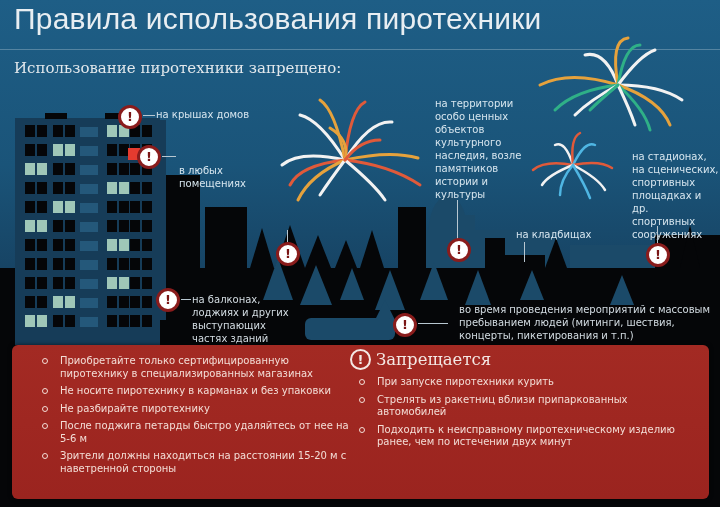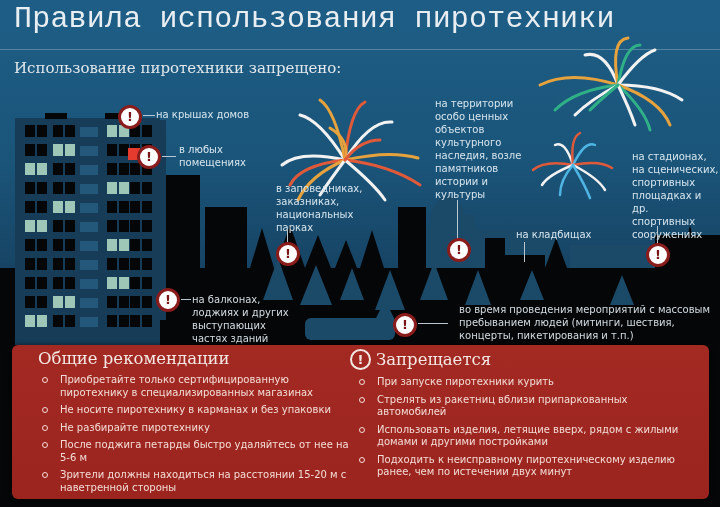--- a/index.html
+++ b/index.html
@@ -1,20 +1,20 @@
 <!DOCTYPE html>
 <html><head>
 <meta charset="utf-8">
 <style>
   html, body { margin: 0; padding: 0; }
   body { width: 720px; height: 507px; overflow: hidden; background: #050608; font-family: "DejaVu Sans", sans-serif; }
   .poster { position: relative; width: 720px; height: 507px; overflow: hidden; background: #050608; }
   .sky { position: absolute; left: 0; top: 0; width: 720px; height: 300px; background: linear-gradient(#1e5e86 0%, #1a5479 55%, #163f5e 100%); }
   .header-line { position: absolute; left: 0; top: 49px; width: 720px; height: 1px; background: rgba(255,255,255,0.25); }
-  .title { position: absolute; left: 14px; top: 2px; font-family: Liberation Mono, monospace; font-size: 30px; color: #e8eef2; letter-spacing: 0.2px; white-space: nowrap; }
+  .title { position: absolute; left: 14px; top: 2px; font-family: Liberation Sans, sans-serif; font-size: 30px; color: #e8eef2; letter-spacing: 0.2px; white-space: nowrap; }
   .subtitle { position: absolute; left: 14px; top: 59px; font-family: "DejaVu Serif", serif; font-size: 15px; color: #e2e8ec; white-space: nowrap; }
   svg.scene { position: absolute; left: 0; top: 0; }
   .lbl { position: absolute; color: #d7e6ef; font-size: 10px; line-height: 13px; white-space: nowrap; }
   .alert { position: absolute; width: 18px; height: 18px; border-radius: 50%; background: #fff; border: 3px solid #8a1c1c; box-sizing: content-box; color: #7a1414; font-weight: bold; font-size: 13px; line-height: 18px; text-align: center; }
   .leader { position: absolute; background: #b8c7d1; }
   .panel { position: absolute; left: 12px; top: 345px; width: 697px; height: 154px; border-radius: 6px; background: linear-gradient(#a32a23, #9b241f); box-shadow: 0 0 4px rgba(0,0,0,0.6); }
   .col { position: absolute; top: 4px; }
   .col h2 { margin: 0; font-family: "DejaVu Serif", serif; font-weight: normal; font-size: 16.5px; color: #f4e8e4; white-space: nowrap; }
   .col ul { list-style: none; margin: 6px 0 0 0; padding: 0; }
   .col li { position: relative; padding-left: 22px; font-size: 10px; line-height: 12.5px; color: #f3ddd6; margin-bottom: 5px; }
@@ -219,27 +219,23 @@
       </g>
     <rect x="128" y="148" width="12" height="12" fill="#e53b2f"></rect>
   </svg>
 
   <div class="alert" style="left:118px;top:105px">!</div>
   <div class="leader" style="left:143px;top:115px;width:12px;height:1px"></div>
   <div class="lbl" style="left:156px;top:108px">на крышах домов</div>
 
   <div class="alert" style="left:137px;top:145px">!</div>
   <div class="leader" style="left:162px;top:156px;width:14px;height:1px"></div>
-  <div class="lbl" style="left:179px;top:143px;white-space:pre-line">в любых
+  <div class="lbl" style="left:179px;top:164px;white-space:pre-line">в любых
 помещениях</div>
 
-  <div class="lbl" style="left:276px;top:182px;white-space:pre-line">в заповедниках,
-заказниках,
-национальных
-парках</div>
   <div class="leader" style="left:287px;top:230px;width:1px;height:14px"></div>
   <div class="alert" style="left:276px;top:242px">!</div>
 
   <div class="lbl" style="left:435px;top:97px;white-space:pre-line">на территории
 особо ценных
 объектов
 культурного
 наследия, возле
 памятников
 истории и
@@ -267,32 +263,30 @@
 частях зданий</div>
 
   <div class="alert" style="left:393px;top:313px">!</div>
   <div class="leader" style="left:418px;top:323px;width:30px;height:1px"></div>
   <div class="lbl" style="left:459px;top:303px;white-space:pre-line;color:#d4dde3">во время проведения мероприятий с массовым
 пребыванием людей (митинги, шествия,
 концерты, пикетирования и т.п.)</div>
 
   <div class="panel">
     <div class="col" style="left:26px;width:320px">
-      <h2>Общие рекомендации</h2>
       <ul>
         <li>Приобретайте только сертифицированную пиротехнику в специализированных магазинах</li>
         <li>Не носите пиротехнику в карманах и без упаковки</li>
         <li>Не разбирайте пиротехнику</li>
         <li>После поджига петарды быстро удаляйтесь от нее на 5-6 м</li>
         <li>Зрители должны находиться на расстоянии 15-20 м с наветренной стороны</li>
       </ul>
     </div>
     <div class="col" style="left:338px;width:340px">
       <h2><span class="warn-circle">!</span><span>Запрещается</span></h2>
       <ul style="margin-left:5px">
         <li>При запуске пиротехники курить</li>
         <li>Стрелять из ракетниц вблизи припаркованных автомобилей</li>
-        <li>Использовать изделия, летящие вверх, рядом с жилыми домами и другими постройками</li>
         <li>Подходить к неисправному пиротехническому изделию ранее, чем по истечении двух минут</li>
       </ul>
     </div>
   </div>
 </div>
 
 </body></html>

